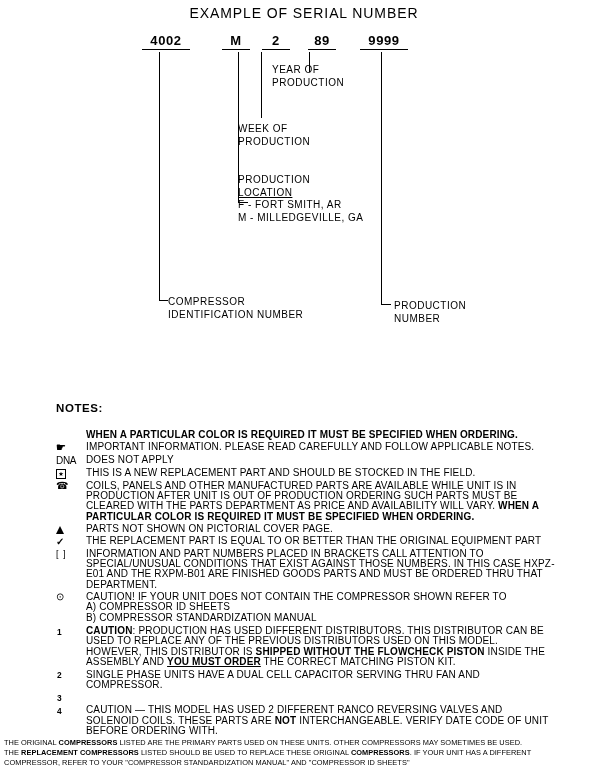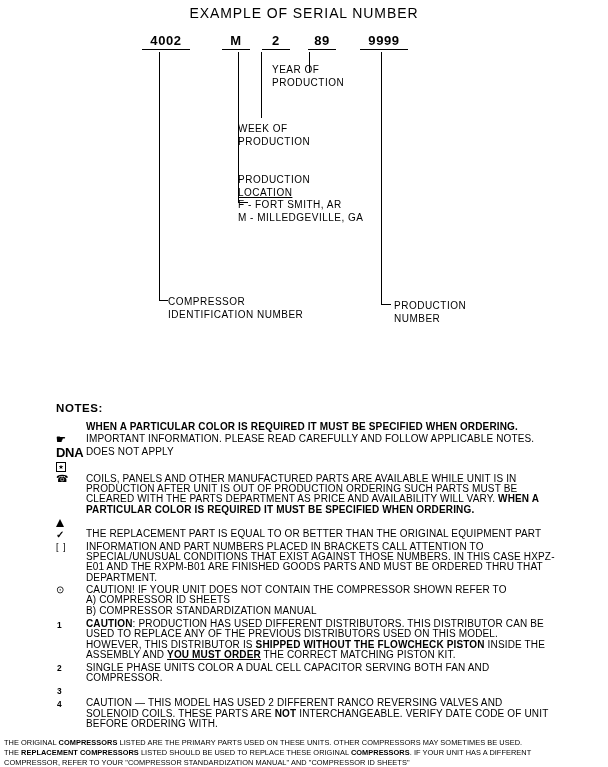--- a/index.html
+++ b/index.html
@@ -70,21 +70,21 @@
   #notes-block {
     position: absolute;
     top: 402px;
     left: 56px;
     width: 500px;
   }
   #notes-heading {
     font-size: 11.5px;
     font-weight: bold;
     letter-spacing: 0.6px;
-    margin-bottom: 8px;
+    margin-bottom: 16px;
   }
   .note-row {
     display: flex;
     align-items: flex-start;
     margin-bottom: 1.5px;
   }
   .note-sym {
     width: 30px;
     flex: 0 0 30px;
     font-size: 9px;
@@ -152,22 +152,22 @@
     line-height: 10px;
     font-weight: bold;
   }
   .sym-circ {
     display: inline-block;
     font-size: 10px;
     line-height: 10px;
   }
   .sym-dna {
     display: inline-block;
-    font-size: 13px;
-    font-weight: bold;
+    font-size: 10px;
+    font-weight: normal;
     letter-spacing: -0.3px;
   }
   .sym-num {
     display: inline-block;
     font-size: 8.4px;
     font-weight: bold;
     padding-left: 1px;
   }
   .sym-brk {
     display: inline-block;
@@ -267,33 +267,35 @@
       <span class="sym-dna">DNA</span>
     </div>
     <div class="note-txt">DOES NOT APPLY</div>
   </div>
 
 
   <div class="note-row">
     <div class="note-sym">
       <span class="sym-boxstar"></span>
     </div>
+    <div class="note-txt">THIS IS A NEW REPLACEMENT PART AND SHOULD BE STOCKED IN THE FIELD.</div>
   </div>
 
   <div class="note-row">
     <div class="note-sym">
       <span class="sym-phone">☎</span>
     </div>
     <div class="note-txt"><span>COILS, PANELS AND OTHER MANUFACTURED PARTS ARE AVAILABLE WHILE UNIT IS IN PRODUCTION AFTER UNIT IS OUT OF PRODUCTION ORDERING SUCH PARTS MUST BE CLEARED WITH THE PARTS DEPARTMENT AS PRICE AND AVAILABILITY WILL VARY. </span><b>WHEN A PARTICULAR COLOR IS REQUIRED IT MUST BE SPECIFIED WHEN ORDERING.</b></div>
   </div>
 
   <div class="note-row">
     <div class="note-sym">
       <span class="sym-tri"></span>
     </div>
+    <div class="note-txt">PARTS NOT SHOWN ON PICTORIAL COVER PAGE.</div>
   </div>
 
   <div class="note-row">
     <div class="note-sym">
       <span class="sym-check">✓</span>
     </div>
     <div class="note-txt">THE REPLACEMENT PART IS EQUAL TO OR BETTER THAN THE ORIGINAL EQUIPMENT PART</div>
   </div>
 
   <div class="note-row">
@@ -318,21 +320,21 @@
     <div class="note-sym">
       <span class="sym-num">1</span>
     </div>
     <div class="note-txt"><b>CAUTION</b><span>: PRODUCTION HAS USED DIFFERENT DISTRIBUTORS. THIS DISTRIBUTOR CAN BE USED TO REPLACE ANY OF THE PREVIOUS DISTRIBUTORS USED ON THIS MODEL. HOWEVER, THIS DISTRIBUTOR IS </span><b>SHIPPED WITHOUT THE FLOWCHECK PISTON</b><span> INSIDE THE ASSEMBLY AND </span><b><u>YOU MUST ORDER</u></b><span> THE CORRECT MATCHING PISTON KIT.</span></div>
   </div>
 
   <div class="note-row" style="margin-top:2px;">
     <div class="note-sym">
       <span class="sym-num">2</span>
     </div>
-    <div class="note-txt">SINGLE PHASE UNITS COLOR A DUAL CELL CAPACITOR SERVING BOTH FAN AND COMPRESSOR.</div>
+    <div class="note-txt">SINGLE PHASE UNITS HAVE A DUAL CELL CAPACITOR SERVING THRU FAN AND COMPRESSOR.</div>
   </div>
 
   <div class="note-row" style="margin-top:2px;">
     <div class="note-sym">
       <span class="sym-num">3</span>
     </div>
   </div>
 
   <div class="note-row" style="margin-top:2px;">
     <div class="note-sym">

